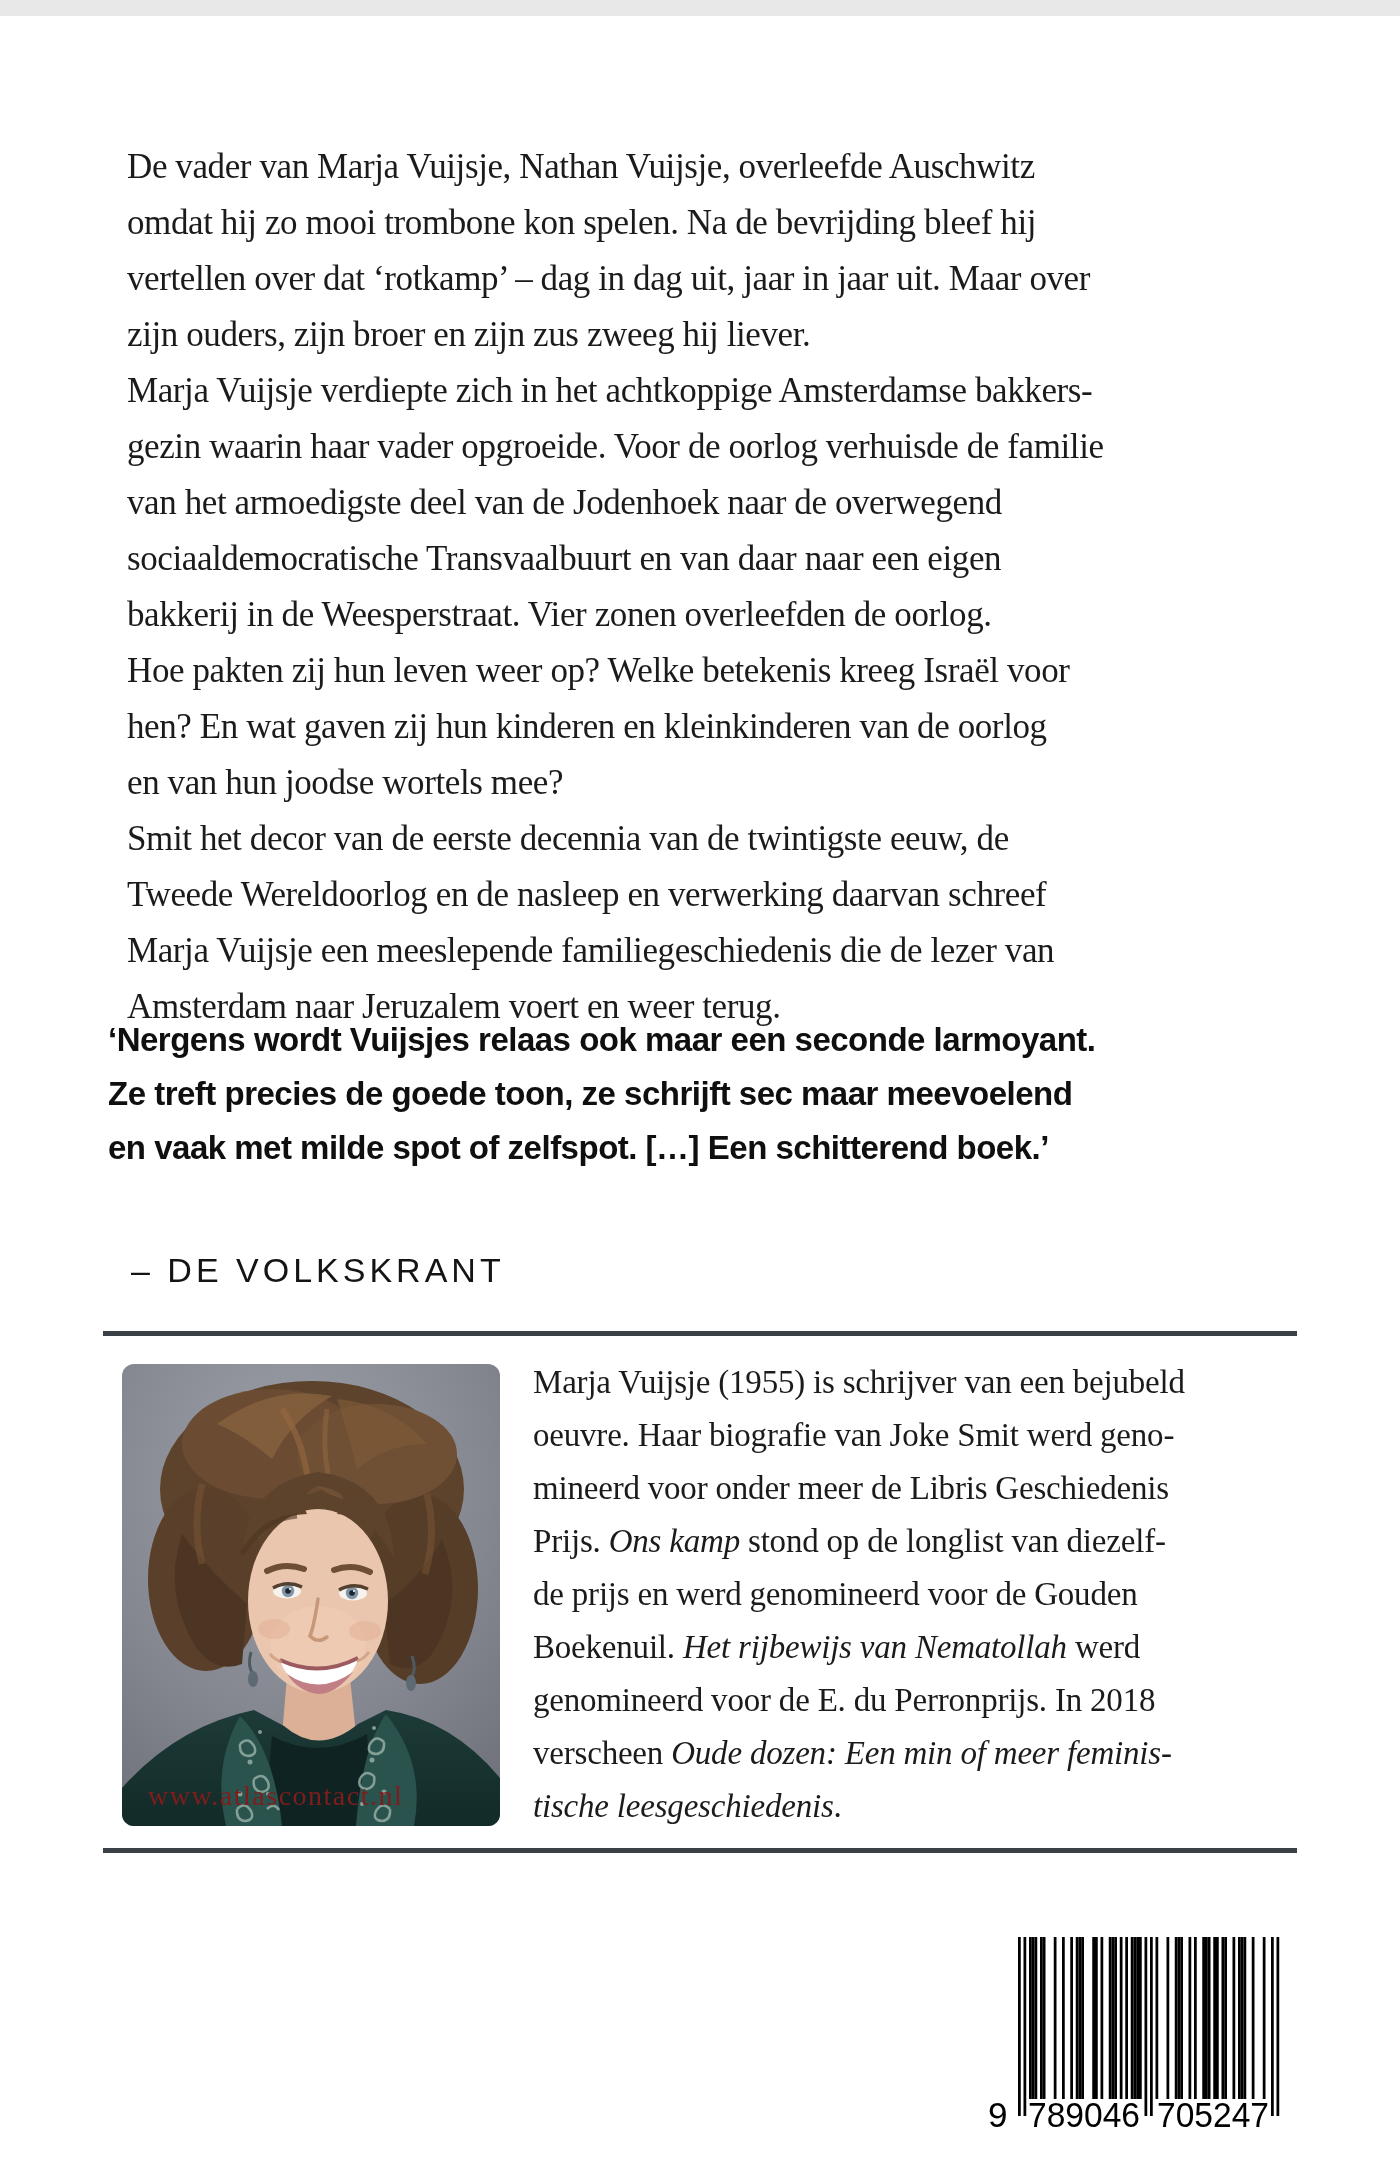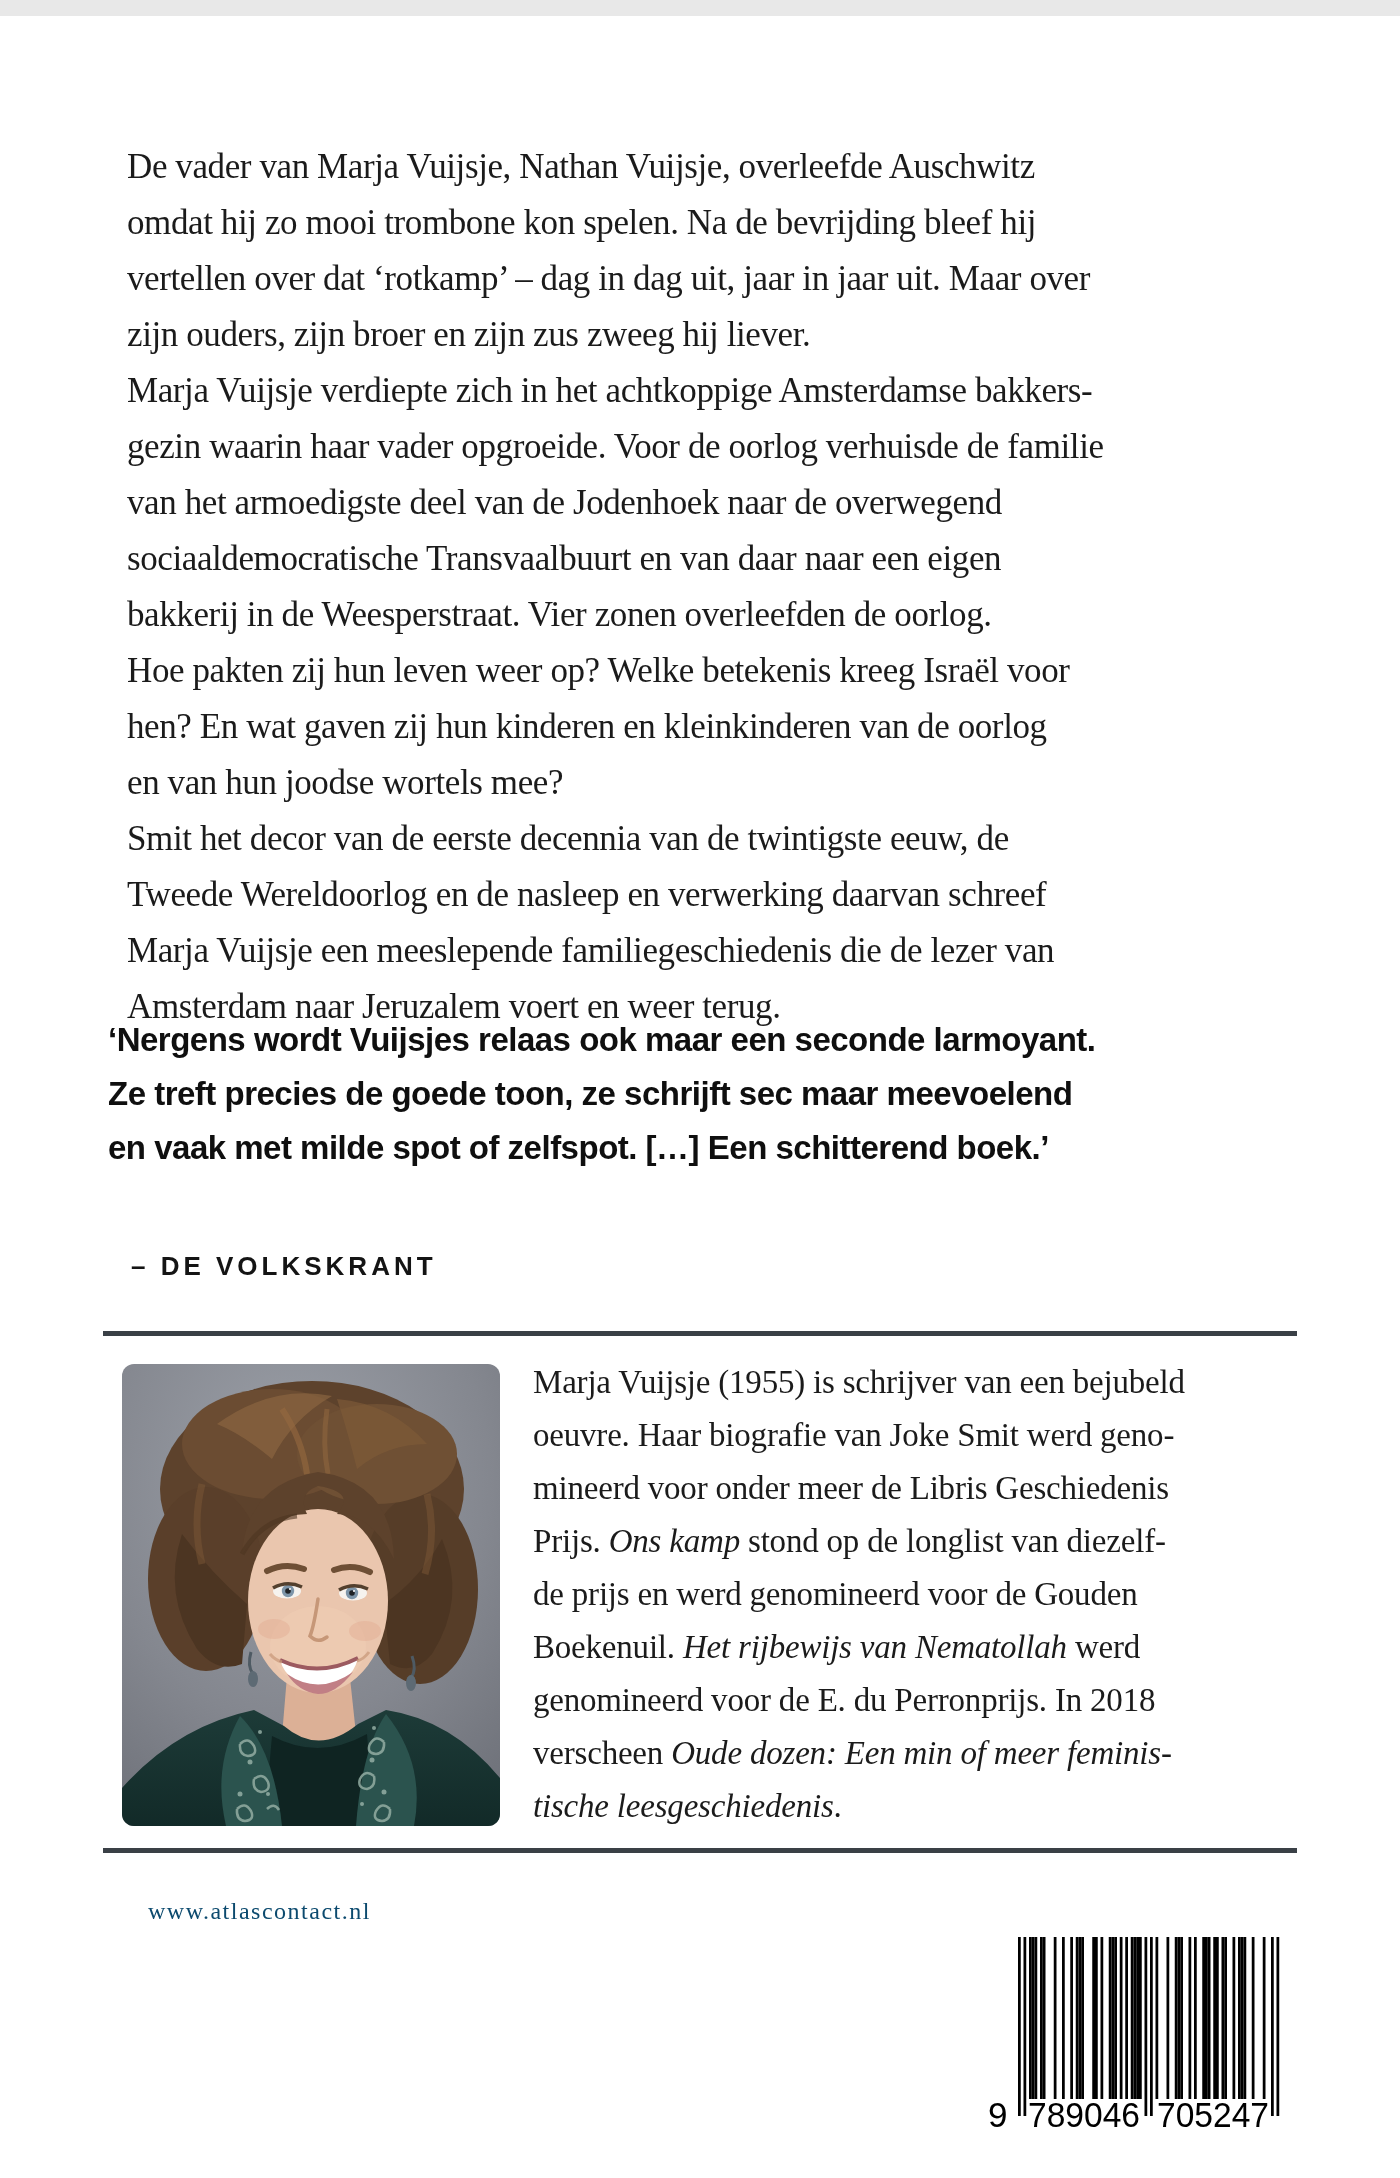--- a/index.html
+++ b/index.html
@@ -13,39 +13,39 @@
     position:absolute; left:127px; top:123px; width:1180px;
     font-size:35px; line-height:56px; letter-spacing:-0.4px;
   }
   .quote {
     position:absolute; left:108px; top:997px; width:1200px;
     font-family:"Liberation Sans", sans-serif; font-weight:bold;
     font-size:33px; line-height:54px; letter-spacing:-0.5px; color:#0f0f0f;
   }
   .attribution {
     position:absolute; left:131px; top:1235px;
-    font-family:"Liberation Sans", sans-serif; font-weight:bold;
-    font-size:26px; letter-spacing:4px; color:#141414;
+    font-family:"Liberation Sans", sans-serif; font-weight:normal;
+    font-size:34px; letter-spacing:4px; color:#141414;
   }
   .rule { position:absolute; left:103px; width:1194px; height:5px; background:#3a4046; }
   #rule-top { top:1315px; }
   #rule-bottom { top:1832px; }
   .photo {
     position:absolute; left:122px; top:1348px; width:378px; height:462px;
     border-radius:12px; overflow:hidden;
   }
   .photo svg { display:block; }
   .bio {
     position:absolute; left:533px; top:1340px; width:770px;
     font-size:33px; line-height:53px; letter-spacing:-0.2px;
   }
   .bio .it { font-style:italic; }
   .website {
-    position:absolute; left:148px; top:1882px;
-    font-size:24px; letter-spacing:1.5px; color:#0c4a6e;
+    position:absolute; left:148px; top:1764px;
+    font-size:28px; letter-spacing:1.5px; color:#7f1d1d;
   }
   .barcode { position:absolute; left:985px; top:1921px; width:300px; height:196px; }
 </style>
 </head>
 <body>
 
 <div class="page">
 
   <div class="blurb">
       <div class="line">De vader van Marja Vuijsje, Nathan Vuijsje, overleefde Auschwitz</div>

